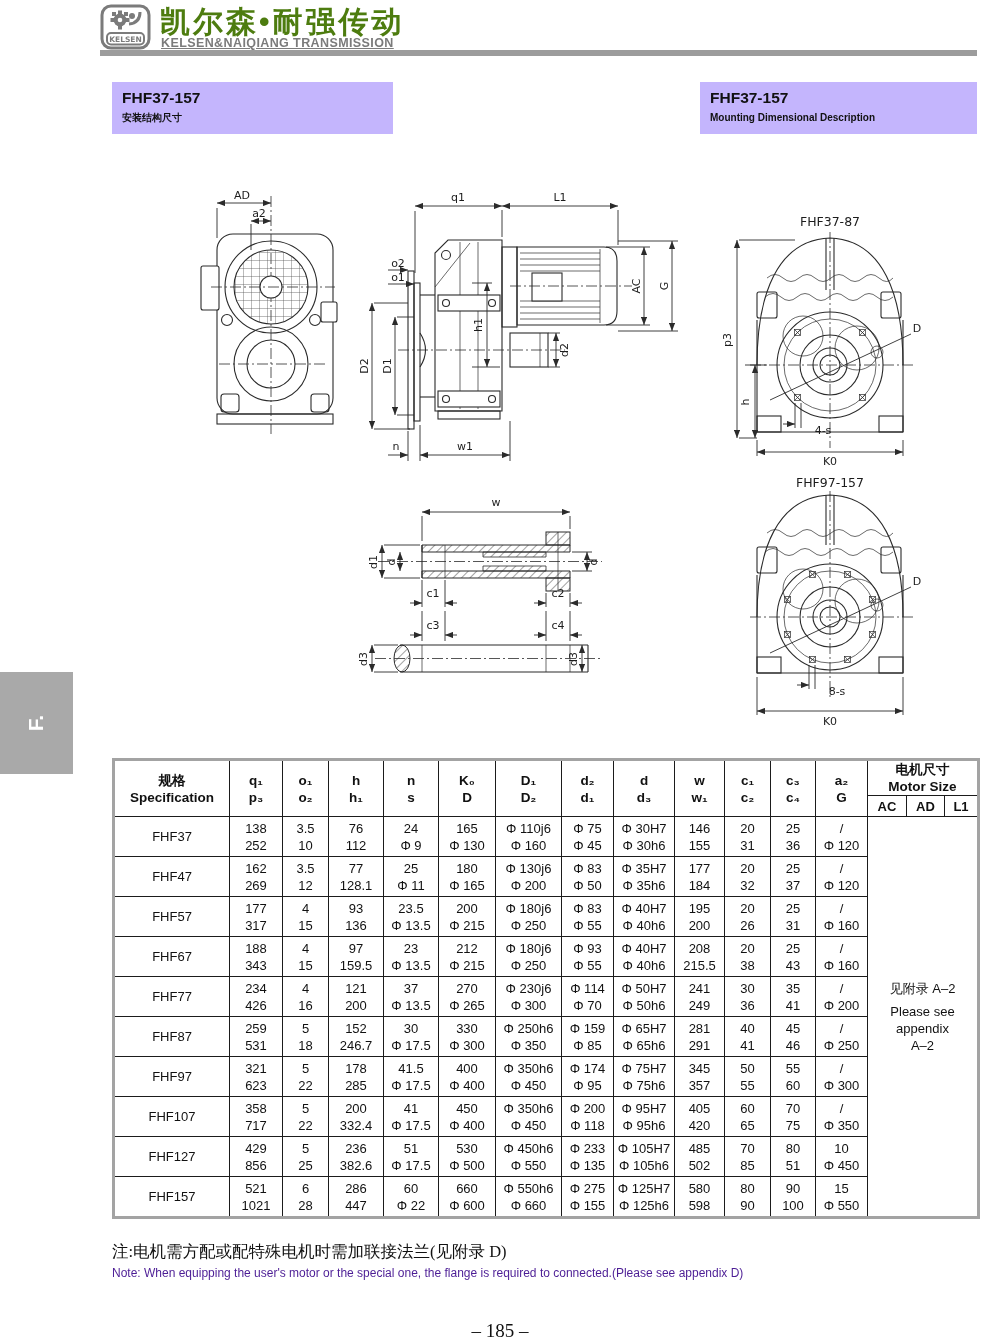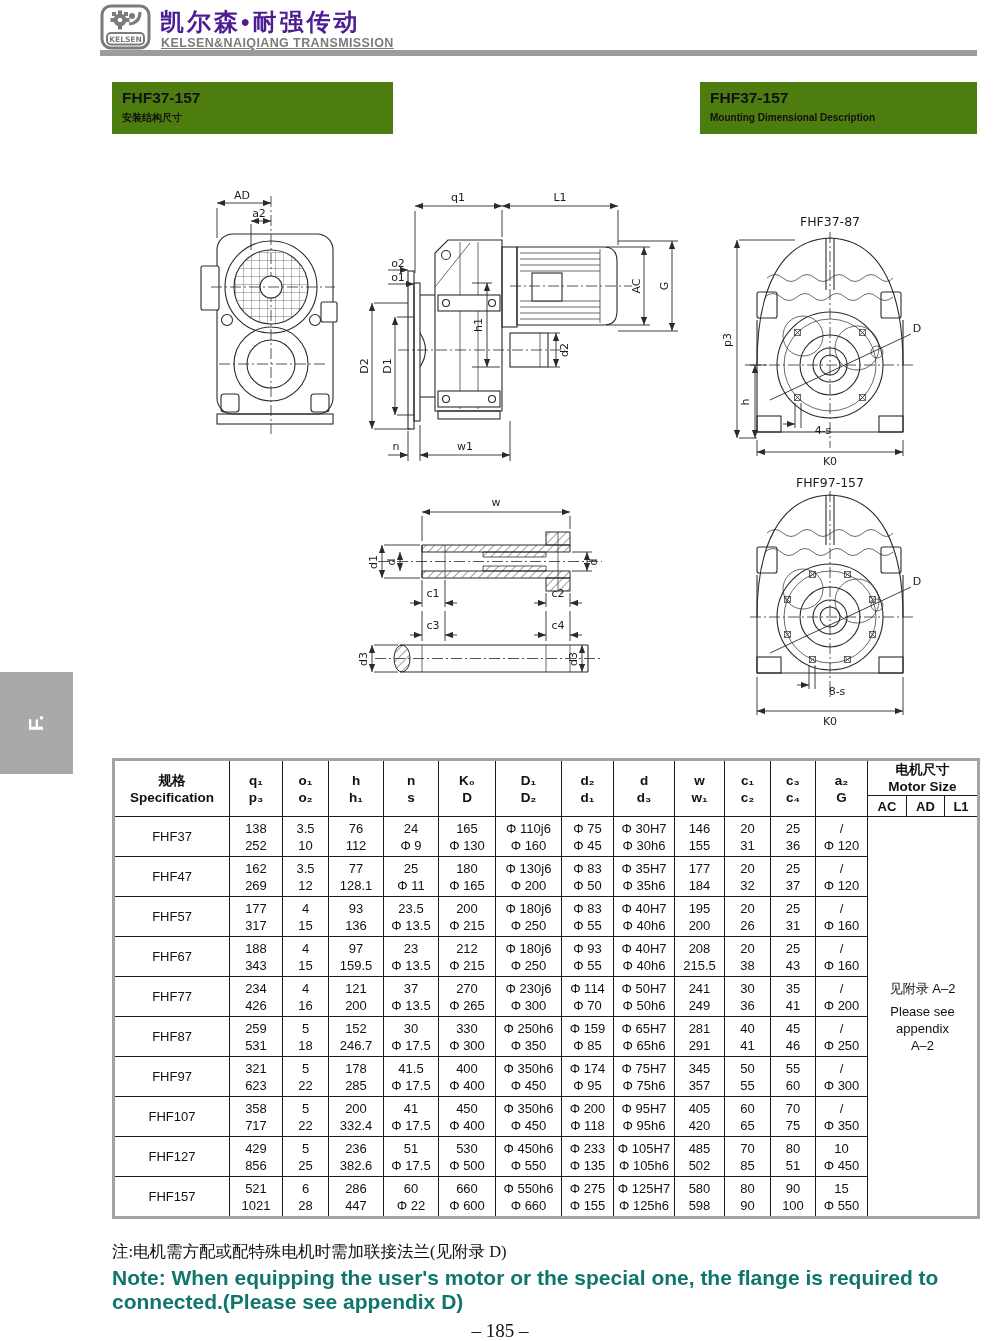--- a/index.html
+++ b/index.html
@@ -2,25 +2,25 @@
 <html><head>
 <meta charset="utf-8">
 <style>
   html,body{margin:0;padding:0;}
   body{
     width:1000px;height:1341px;position:relative;background:#fff;
     font-family:"Liberation Sans","DejaVu Sans",sans-serif;color:#111;overflow:hidden;
   }
   .abs{position:absolute;}
   
-  .brand-cn{font-size:24px;font-weight:bold;color:#4c1d95;letter-spacing:3px;line-height:32px;}
+  .brand-cn{font-size:30px;font-weight:bold;color:#4d7c0f;letter-spacing:3px;line-height:32px;}
   .brand-en{font-size:12.5px;font-weight:bold;color:#7b7b7b;letter-spacing:.4px;}
   .gray-rule{background:#9c9c9c;height:6px;width:877px;left:100px;top:50px;}
   
-  .tblock{background:#4d7c0f;padding:6px 10px;box-sizing:border-box;height:52px;}
+  .tblock{background:#c4b5fd;padding:6px 10px;box-sizing:border-box;height:52px;}
   .tblock .model{font-size:15.5px;font-weight:bold;line-height:20px;}
   .tblock .sub{font-size:10px;font-weight:bold;line-height:20px;}
   
   .ftab{left:0;top:672px;width:73px;height:102px;background:#a9a9a9;display:flex;align-items:center;justify-content:center;}
   .ftab span{transform:rotate(-90deg);color:#fff;font-weight:bold;font-size:21px;}
   
   .ln{stroke:#2b2b2b;fill:none;stroke-width:1.1;}
   .thin{stroke:#2b2b2b;fill:none;stroke-width:.7;}
   .cl{stroke:#2b2b2b;fill:none;stroke-width:.8;stroke-dasharray:11 3 2 3;}
   .dm{stroke:#2b2b2b;fill:none;stroke-width:.9;}
@@ -31,21 +31,21 @@
   table.spec th,table.spec td{border:1.5px solid #1b1b1b;text-align:center;vertical-align:middle;padding:0;}
   table.spec th{font-size:13.5px;font-weight:bold;line-height:17px;}
   table.spec thead tr:first-child th{height:34px;}
   table.spec thead tr:last-child th{height:20px;font-size:13px;}
   table.spec td{font-size:13px;line-height:17px;height:39px;}
   td.spec-cell{font-size:13.5px;margin-top:11px;}
   td.motor-note{font-size:13.5px;line-height:19px;}
   td.motor-note .cn{margin-bottom:6px;text-align:center;}
   
   .note-cn{font-family:"Liberation Serif","DejaVu Serif",serif;font-size:16.5px;color:#111;}
-  .note-en{font-size:21px;color:#0f766e;font-weight:bold;}
+  .note-en{font-size:12px;color:#4c1d95;}
   .pageno{width:1000px;text-align:center;font-family:"Liberation Serif","DejaVu Serif",serif;font-size:19px;}
 </style>
 </head>
 <body>
 
 <div class="abs" style="left:100px;top:4px;text-align:right;">
   <svg width="52" height="46" viewBox="0 0 52 46">
     <rect x="2" y="2" width="47" height="42" rx="9" class="ln" style="stroke-width:3;stroke:#7b7b7b;"></rect>
     <circle cx="20" cy="16" r="6.5" style="fill:#7b7b7b;"></circle>
     <circle cx="20" cy="16" r="2.3" style="fill:#fff;"></circle>

